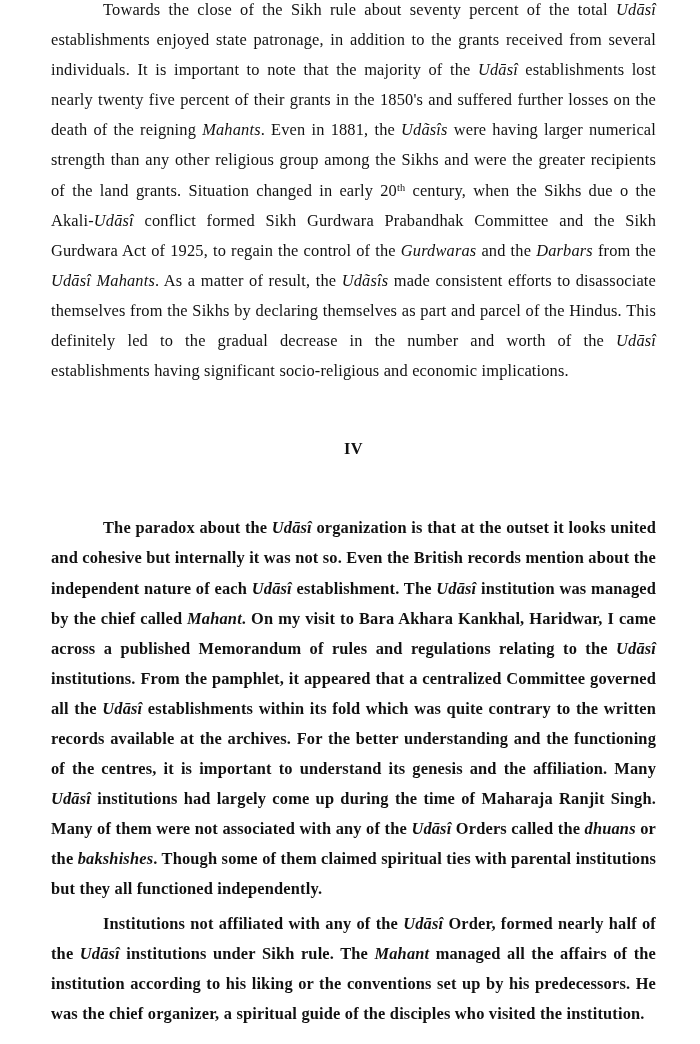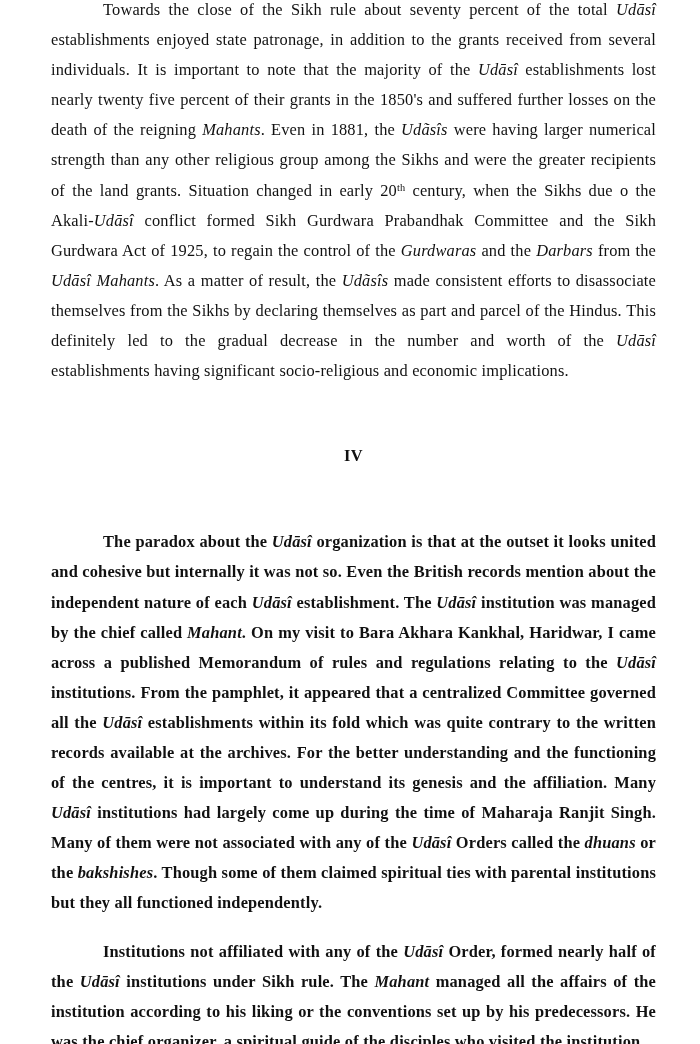--- a/index.html
+++ b/index.html
@@ -42,24 +42,24 @@
   p.para.indent {
     text-indent: 52px;
     font-weight: bold;
   }
   p.para.first {
     
     margin-top: -5px;
     text-indent: 52px;
   }
   p.para + p.para {
-    margin-top: 18px;
+    margin-top: 4px;
   }
   .section-heading {
-    margin: 15px;
+    margin: 8px;
     text-align: center;
     font-weight: bold;
     font-size: 16.4px;
     line-height: 30.1px;
     color: #111111;
     letter-spacing: 0.02em;
   }
   .spacer-before-heading { height: 40px; }
   .spacer-after-heading  { height: 41px; }
   .ital { font-style: italic; }

